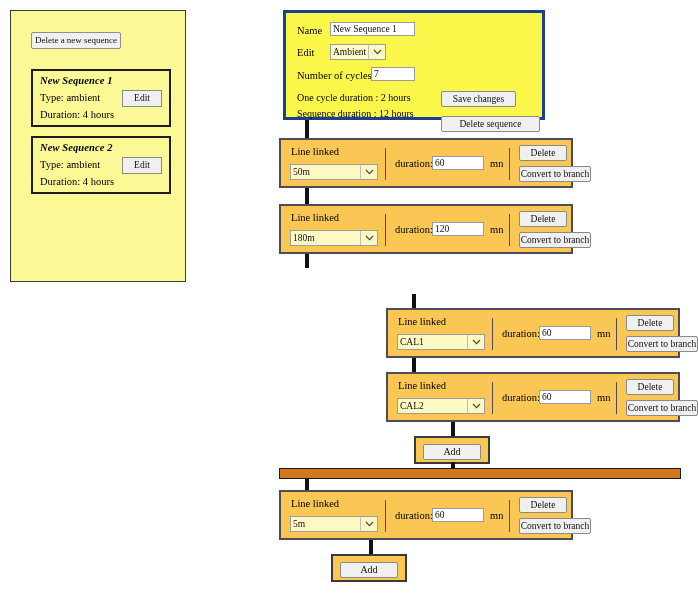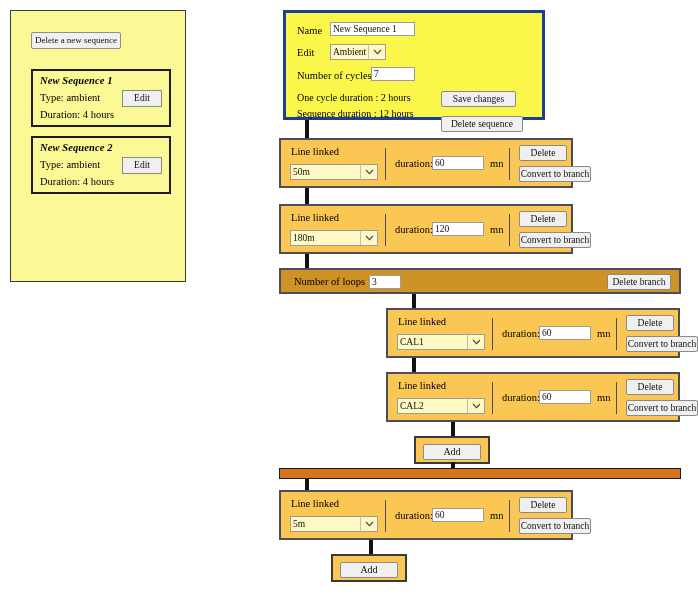--- a/index.html
+++ b/index.html
@@ -340,21 +340,21 @@
         <svg width="9" height="6" viewBox="0 0 9 6">
             <path d="M1 1 L4.5 4.6 L8 1" stroke="#444" stroke-width="1.1" fill="none"></path>
           </svg>
       </span>
     </div>
 
     <div class="hdr-label" style="left:11px; top:57px;">Number of cycles</div>
     <div class="txt-input" style="left:85px; top:54px; width:44px; height:14px;">7</div>
 
     <button class="hdr-button" style="left:155px; top:30px; width:75px; height:16px;">Save changes</button>
-    <button class="hdr-button" style="left:155px; top:55px; width:82px; height:16px;">Delete sequence</button>
+    <button class="hdr-button" style="left:155px; top:55px; width:99px; height:16px;">Delete sequence</button>
 
     <div class="hdr-info" style="left:11px; top:79px;">One cycle duration : 2 hours</div>
     <div class="hdr-info" style="left:11px; top:95px;">Sequence duration : 12 hours</div>
   </div>
 
   <div class="connector" style="left:305px; top:120px; height:18px;"></div>
 
   <div class="line-block" style="left:279px; top:138px; width:294px; height:50px;">
     <div class="line-block-label">Line linked</div>
     <div class="sel-input line-block-select">
@@ -390,25 +390,20 @@
     <div class="line-block-duration-label" style="left:114px; top:18px;">duration:</div>
     <div class="txt-input line-block-duration-input" style="left:151px; top:16px;">120</div>
     <div class="line-block-mn" style="left:209px; top:18px;">mn</div>
     <div class="line-block-divider" style="left:228px; top:8px; height:32px;"></div>
     <button class="blk-button" style="left:238px; top:5px; width:48px; height:16px;">Delete</button>
     <button class="blk-button" style="left:238px; top:26px; width:72px; height:16px;">Convert to branch</button>
   </div>
 
   <div class="connector" style="left:305px; top:254px; height:14px;"></div>
 
-  <div id="loops-bar">
-    <div id="loops-label">Number of loops</div>
-    <div class="txt-input" id="loops-input">3</div>
-    <button class="blk-button" id="delete-branch-button">Delete branch</button>
-  </div>
 
   <div class="connector" style="left:412px; top:294px; height:14px;"></div>
 
   <div class="line-block" style="left:386px; top:308px; width:294px; height:50px;">
     <div class="line-block-label">Line linked</div>
     <div class="sel-input line-block-select">
       <span>CAL1</span>
       <span class="sel-caret">
         <svg width="9" height="6" viewBox="0 0 9 6">
             <path d="M1 1 L4.5 4.6 L8 1" stroke="#444" stroke-width="1.1" fill="none"></path>

